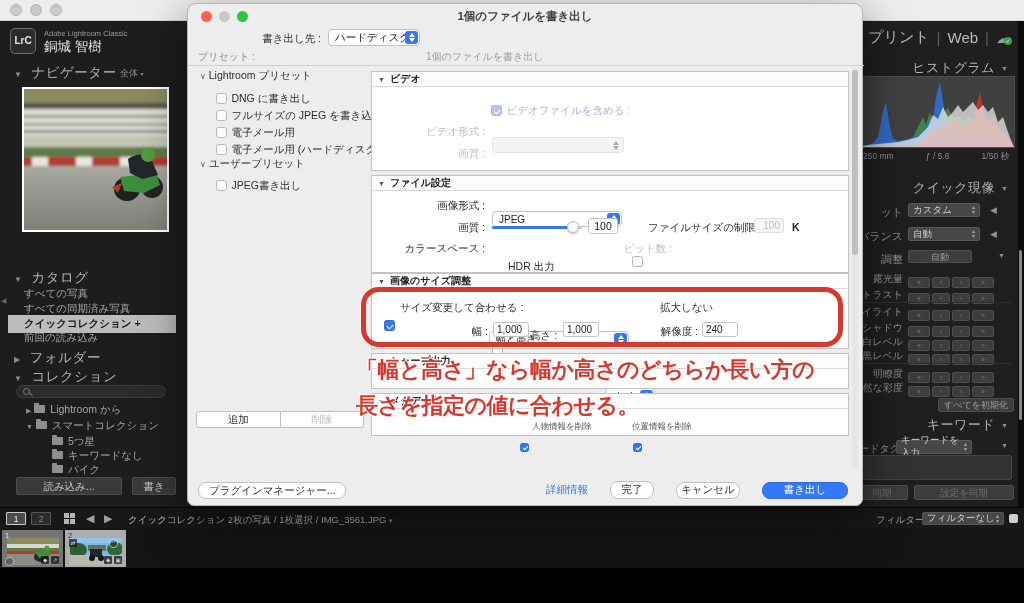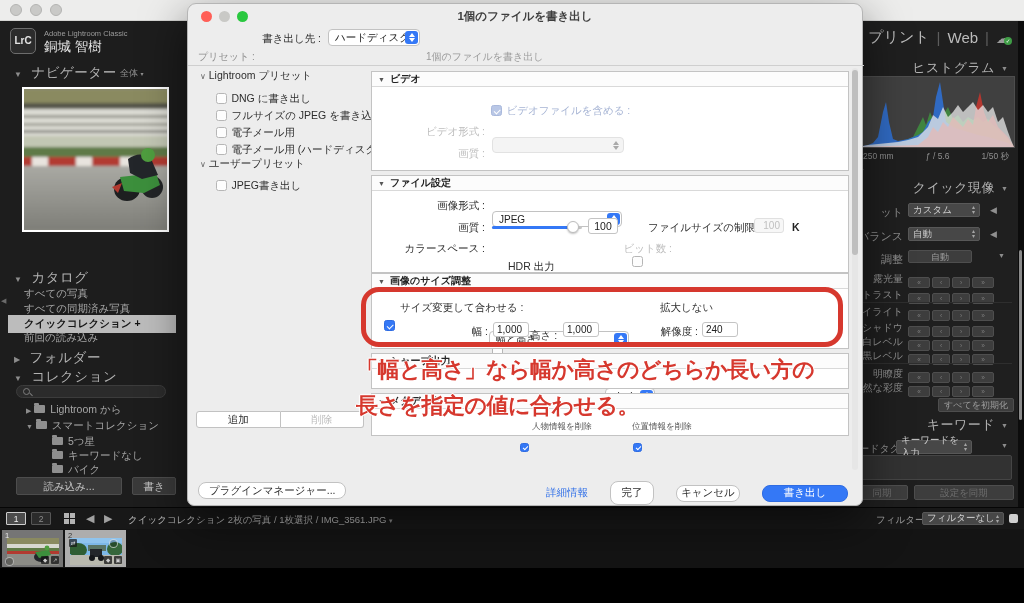--- a/index.html
+++ b/index.html
@@ -496,21 +496,21 @@
       <span class="cb sm on abs" style="left:248px;top:27px"></span>
       <div class="abs" style="left:260px;top:27px;font-size:8.5px;color:#555">位置情報を削除</div>
     </div>
 
     <div class="abs" style="left:664px;top:64px;width:6px;height:402px;background:#e6e6e6;border-radius:3px"></div>
     <div class="abs" style="left:664px;top:66px;width:6px;height:185px;background:#bfbfbf;border-radius:3px"></div>
 
     <div class="abs btn" style="left:10px;top:478px;height:17px;padding:0 10px;width:auto;display:inline-flex">プラグインマネージャー...</div>
     <div class="abs" style="right:14px;top:477px;display:flex;align-items:center;gap:22px">
       <span style="font-size:10.5px;color:#3170e8">詳細情報</span>
-      <div class="btn" style="width:44px;height:24px">完了</div>
+      <div class="btn" style="width:44px;height:18px">完了</div>
       <div class="btn" style="width:64px;height:17px">キャンセル</div>
       <div class="btn btn-blue" style="width:86px;height:17px">書き出し</div>
     </div>
   </div>
 
   <div class="abs ann-rect"></div>
   <div class="abs ann-text">
     <div>「幅と高さ」なら幅か高さのどちらか長い方の</div>
     <div>長さを指定の値に合わせる。</div>
   </div>

